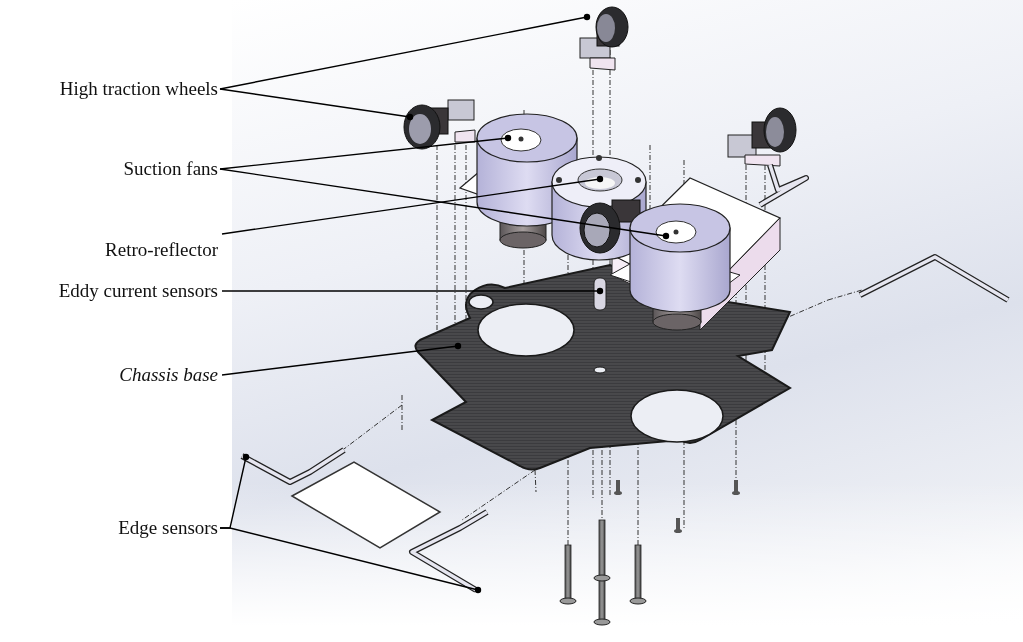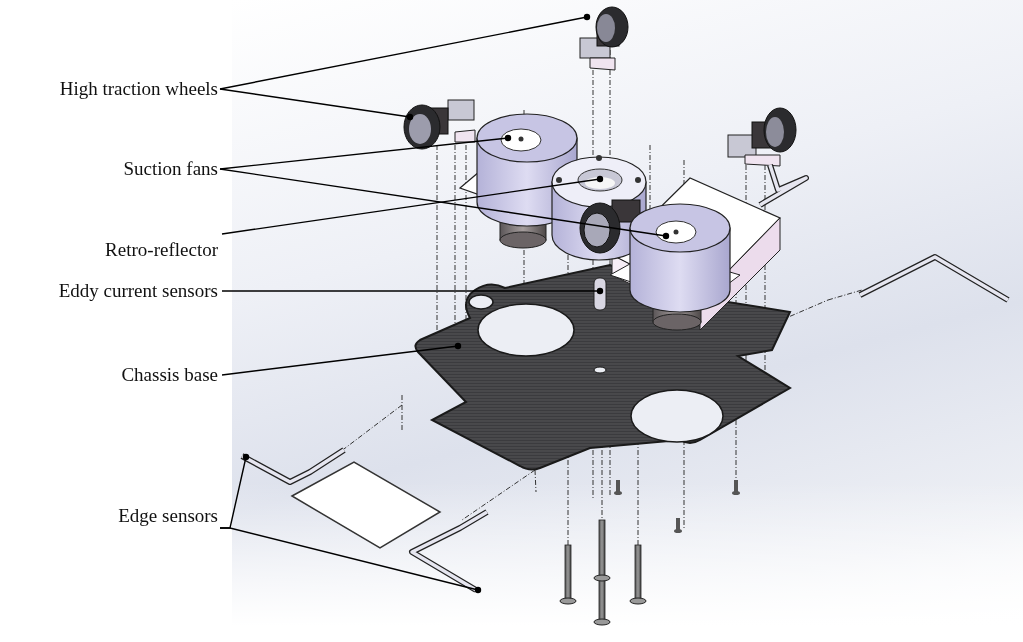--- a/index.html
+++ b/index.html
@@ -223,14 +223,14 @@
     <circle cx="458" cy="346" r="3.2"></circle>
     <circle cx="246" cy="457" r="3.2"></circle>
     <circle cx="478" cy="590" r="3.2"></circle>
   </g>
 </svg>
 
 <div class="label" style="top:79px;">High traction wheels</div>
 <div class="label" style="top:159px;font-family:Liberation Serif, serif;">Suction fans</div>
 <div class="label" style="top:240px;">Retro-reflector</div>
 <div class="label" style="top:281px;">Eddy current sensors</div>
-<div class="label" style="top:365px;">Chassis base</div>
-<div class="label" style="top:506px;">Edge sensors</div>
+<div class="label" style="top:365px;font-style:italic;">Chassis base</div>
+<div class="label" style="top:518px;">Edge sensors</div>
 
 </body></html>

